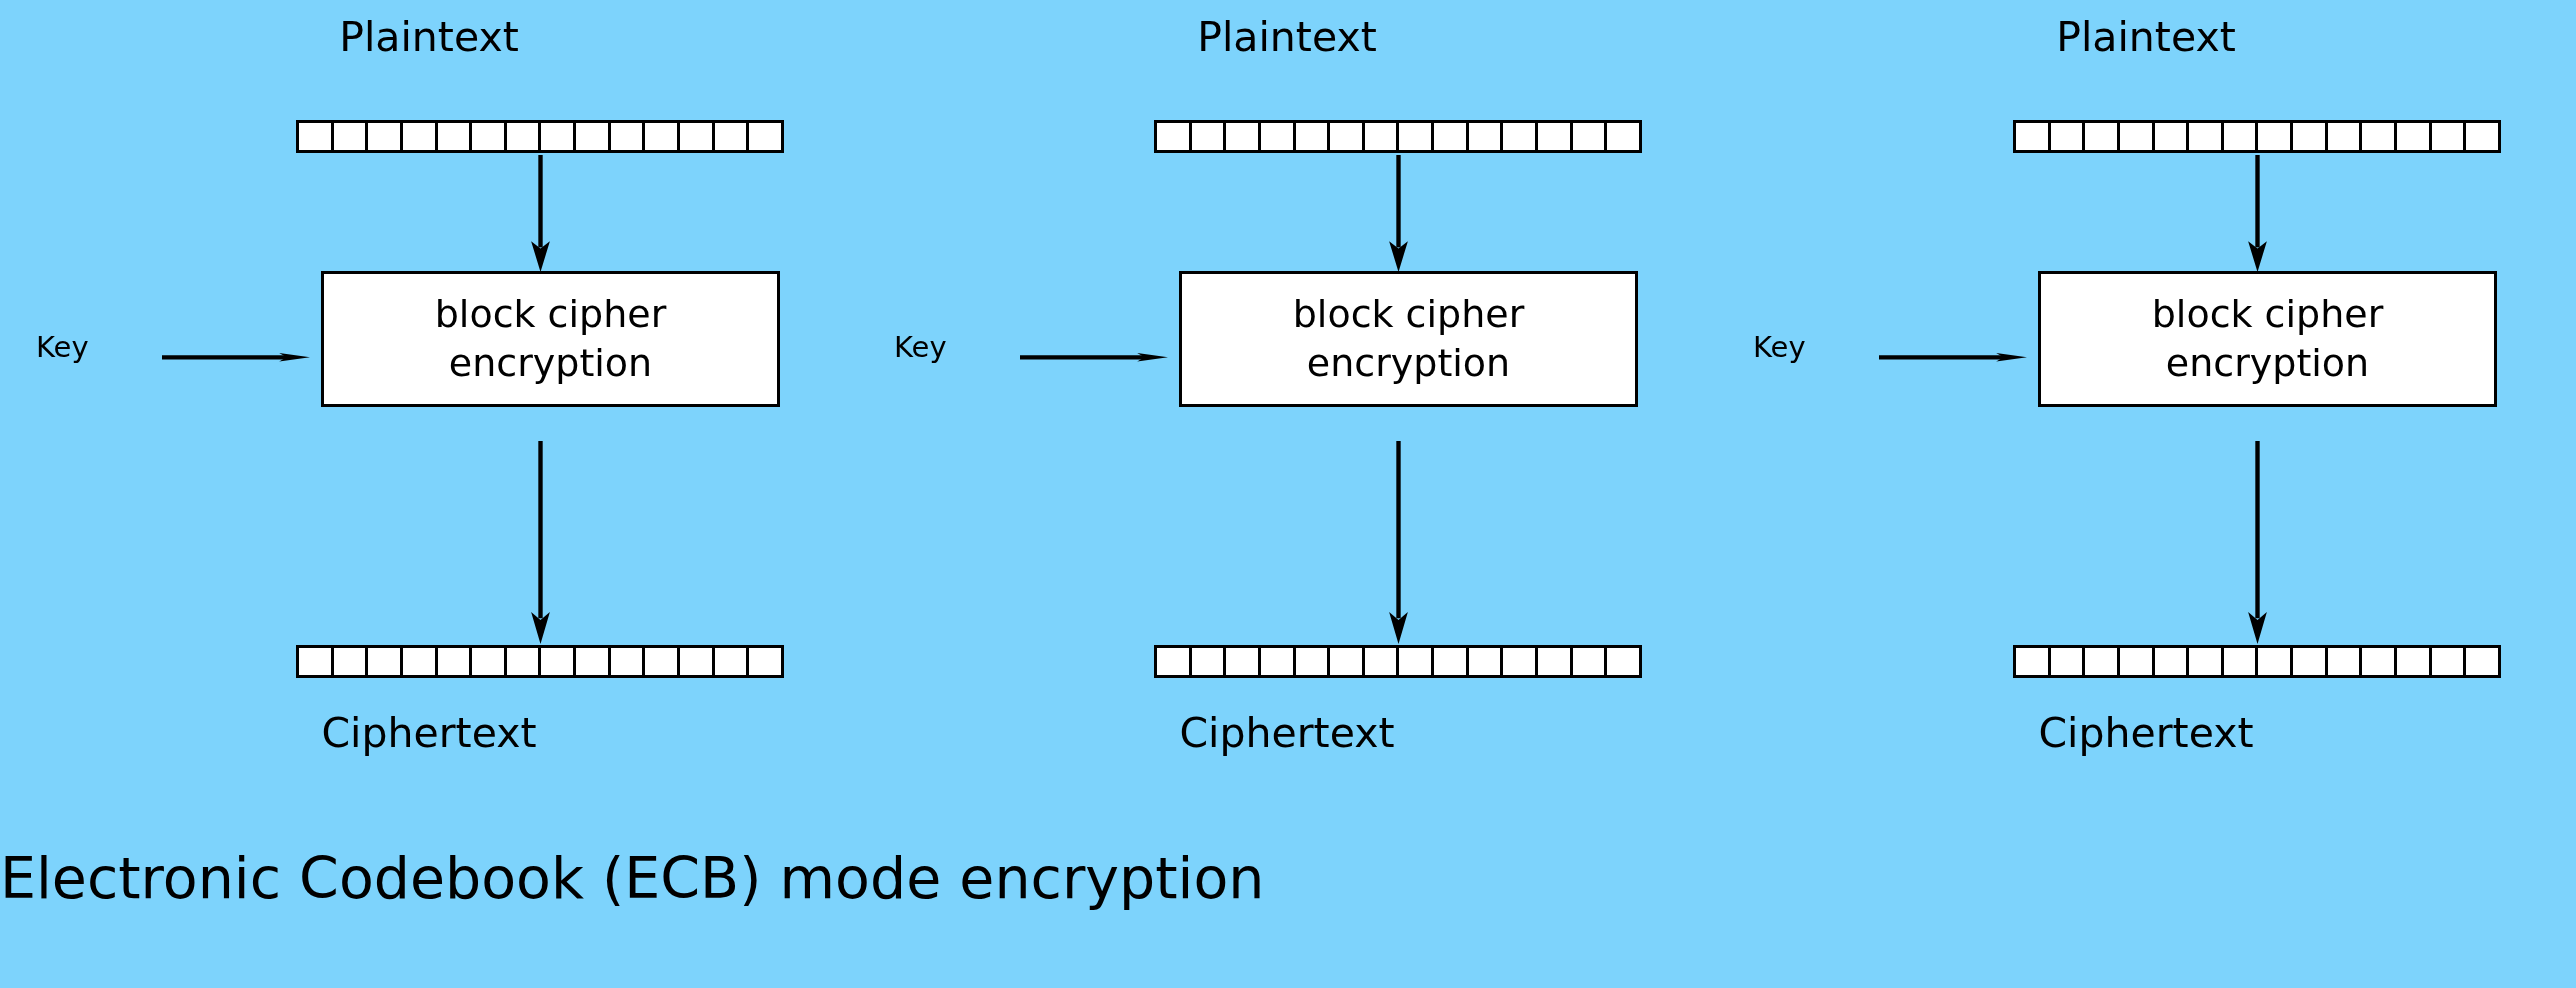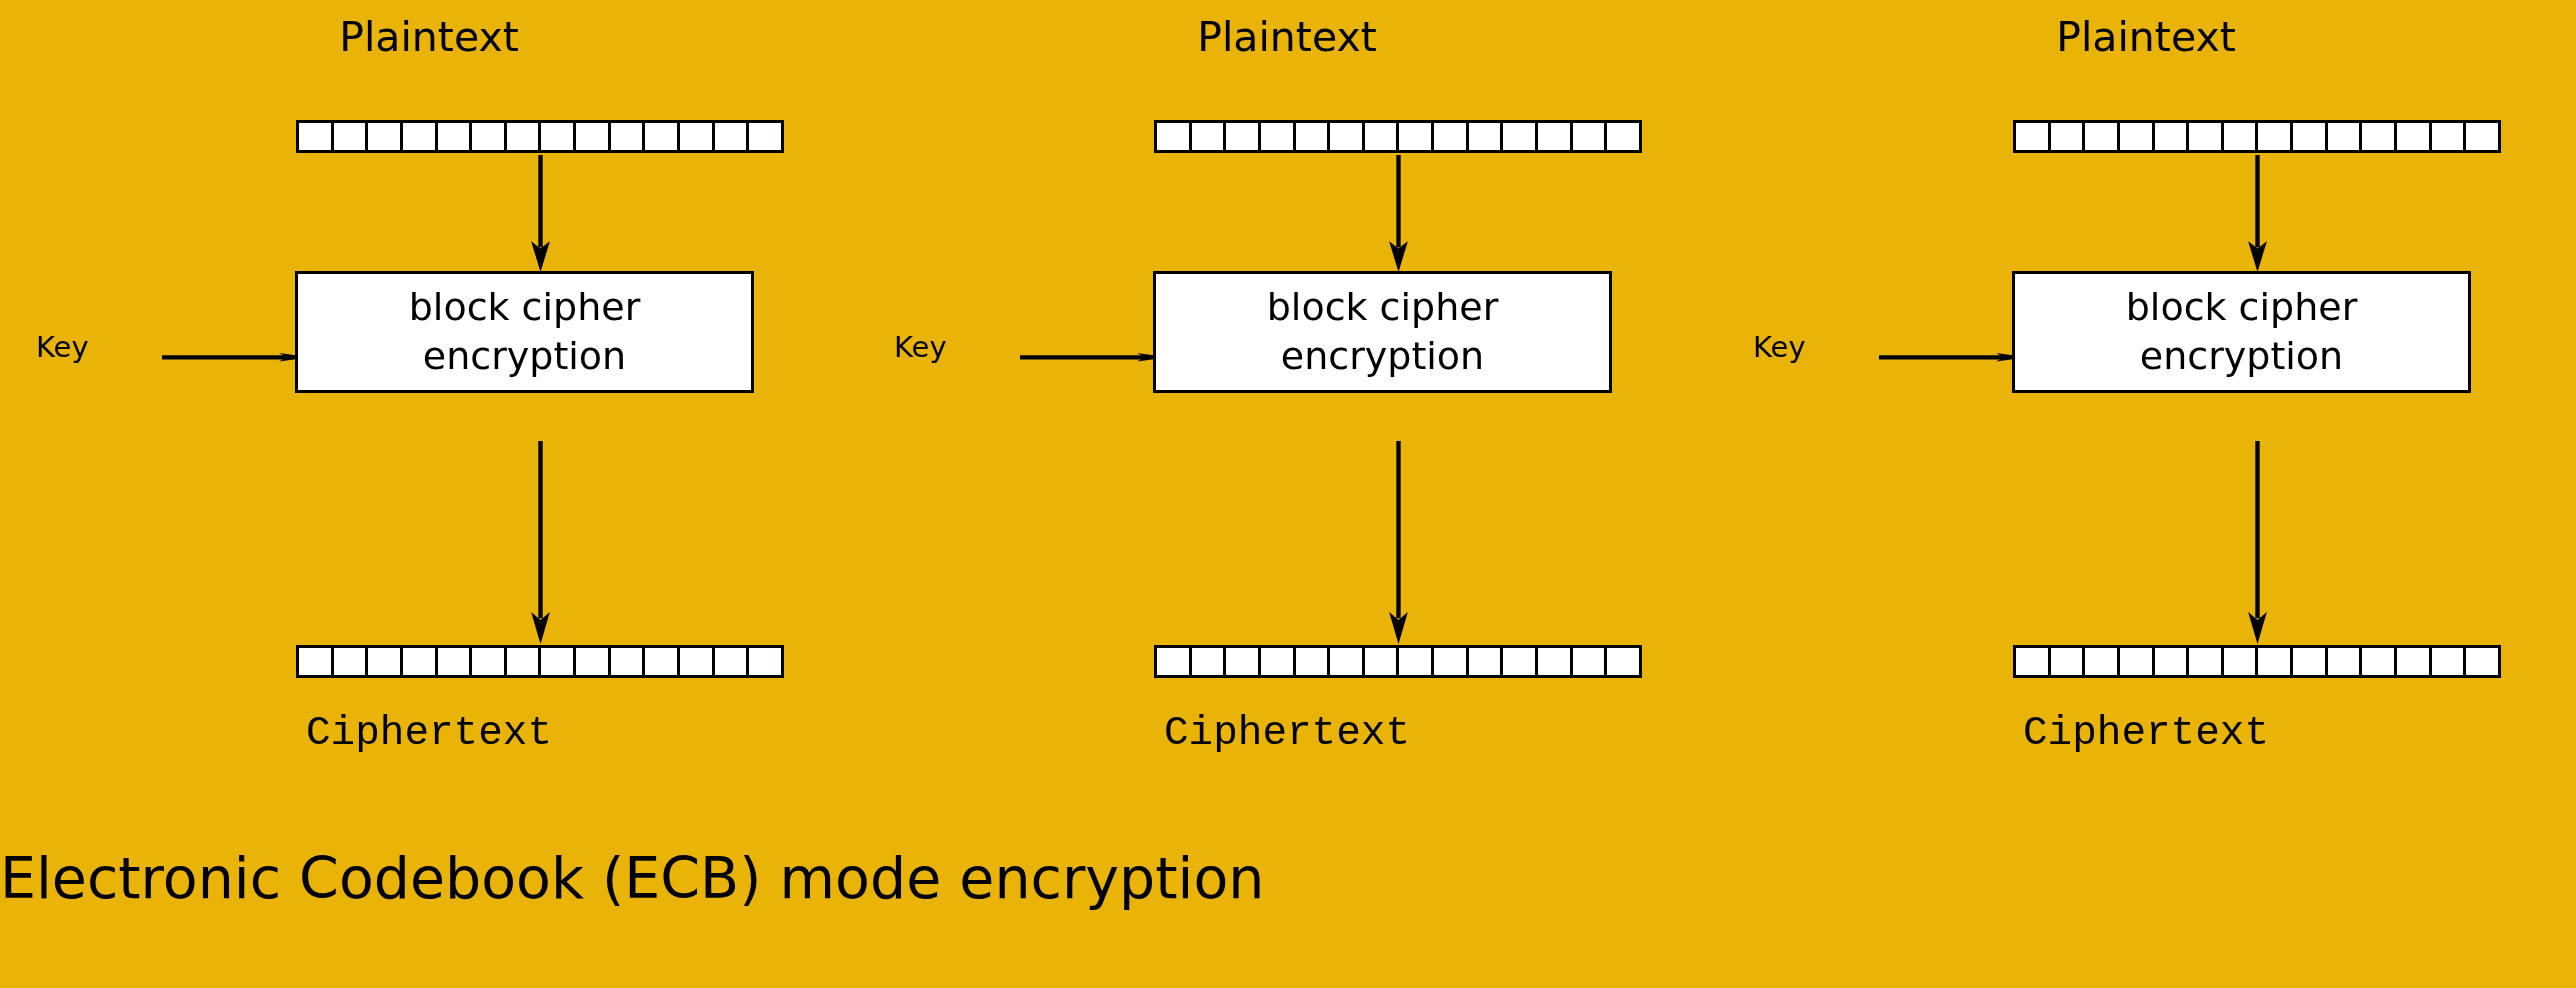--- a/index.html
+++ b/index.html
@@ -4,21 +4,21 @@
 <style>
   html, body {
     margin: 0;
     padding: 0;
     background: #ffffff;
   }
   #canvas {
     position: relative;
     width: 2576px;
     height: 989px;
-    background: #eab308;
+    background: #7dd3fc;
     font-family: "DejaVu Sans", "Liberation Sans", sans-serif;
     color: #000000;
     overflow: hidden;
   }
 
   
   .panel {
     position: absolute;
     top: 0;
     width: 858px;
@@ -32,21 +32,21 @@
   .io-label {
     position: absolute;
     width: 100%;
     text-align: center;
     font-size: 41px;
     line-height: 1;
     letter-spacing: 0px;
     white-space: nowrap;
   }
   .label-plaintext { top: 17.3px; left: 0; }
-  .label-ciphertext { top: 713px; left: 0; font-family: Liberation Mono, monospace; }
+  .label-ciphertext { top: 713px; left: 0; }
 
   
   .bar {
     position: absolute;
     left: 296px;
     width: 488px;
     height: 33px;
     border: 3.1px solid #000000;
     box-sizing: border-box;
     display: flex;
@@ -58,24 +58,24 @@
     flex: 1 1 0;
     height: 100%;
     border-right: 3.1px solid #000000;
     box-sizing: border-box;
   }
   .bar .cell:last-child { border-right: none; }
 
   
   .cipher-box {
     position: absolute;
-    left: 295px;
+    left: 321px;
     top: 271px;
     width: 459px;
-    height: 122px;
+    height: 136px;
     border: 3.1px solid #000000;
     box-sizing: border-box;
     background: #ffffff;
     display: flex;
     flex-direction: column;
     align-items: center;
     justify-content: center;
     font-size: 38px;
     line-height: 1.28;
     text-align: center;

